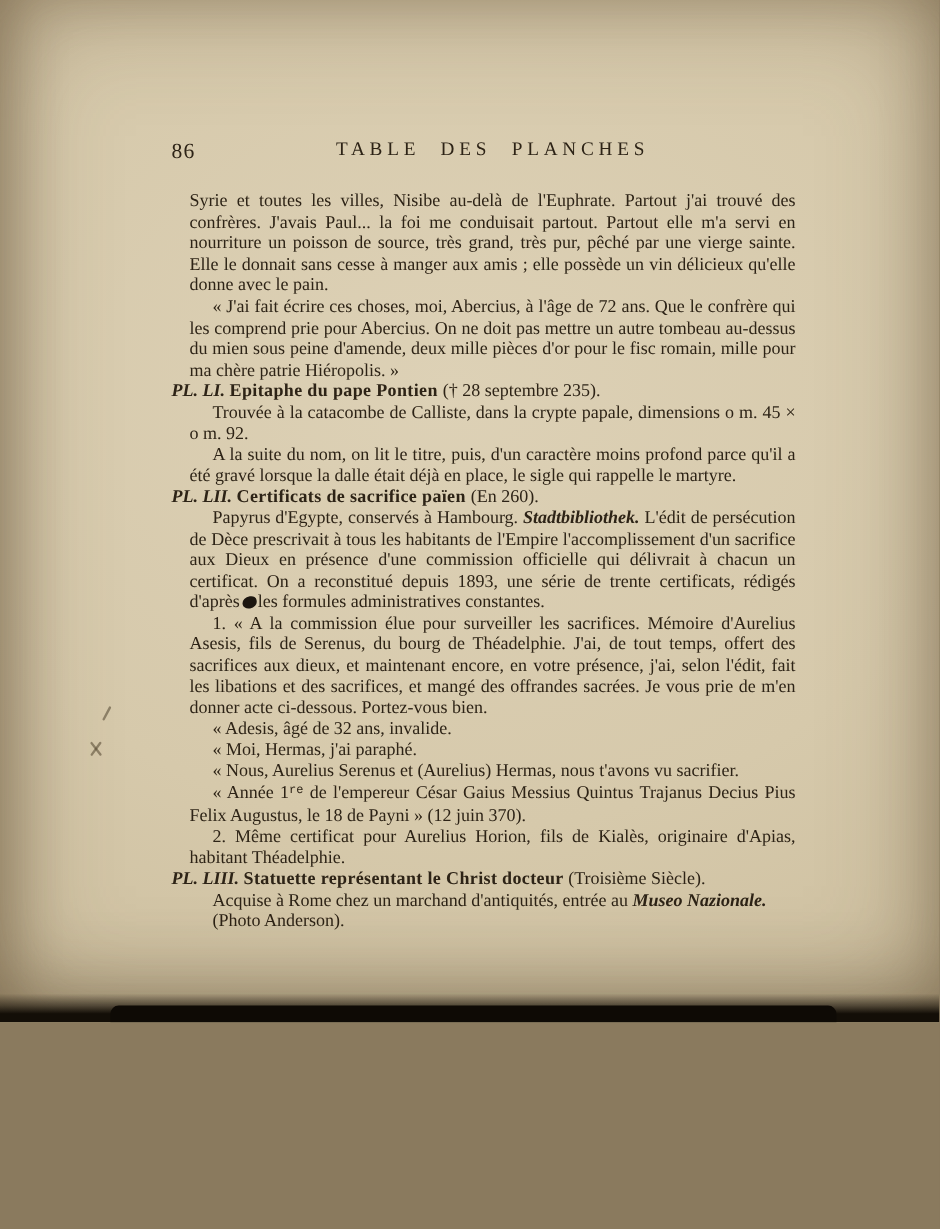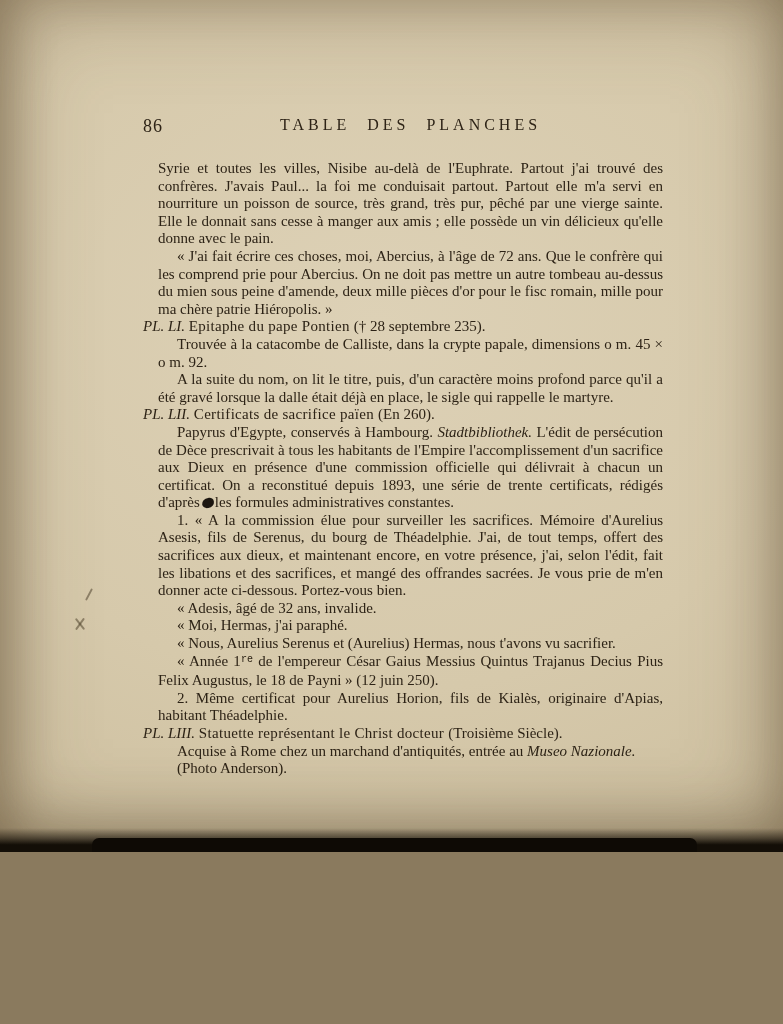--- a/index.html
+++ b/index.html
@@ -39,22 +39,22 @@
   }
   .page-title {
     margin: 0; text-align: center; font-size: 16px; font-weight: 400;
     letter-spacing: 4px; word-spacing: 9px; line-height: 26px;
   }
   .page-body { font-size: 15px; line-height: 17.6px; }
   .para { margin: 0; text-align: justify; }
   .para.plain    { text-indent: 0; }
   .para.indent   { text-indent: 19px; }
   .para.pl-entry { text-indent: -15px; }
-  .seg-italic { font-style: italic; }
-  .seg-bold   { font-weight: 400; letter-spacing: 0.3px; }
+  .seg-italic { font-style: italic; font-weight: bold; }
+  .seg-bold   { font-weight: 700; letter-spacing: 0.3px; }
   .seg-sup    { font-size: 10px; position: relative; top: -4px; font-family: Liberation Mono, monospace; }
   .seg-smudge {
     display: inline-block; width: 12px; height: 10px;
     background: #1c1610; border-radius: 60% 40% 55% 45%;
     vertical-align: -1px; margin: 0 1px 0 2px; transform: rotate(-8deg);
   }
   .pencil-mark {
     position: absolute; width: 2px; border-radius: 2px;
     background: #52452f; opacity: 0.55;
   }
@@ -76,21 +76,21 @@
         <p class="para indent"><span class="seg-normal">« J'ai fait écrire ces choses, moi, Abercius, à l'âge de 72 ans. Que le confrère qui les comprend prie pour Abercius. On ne doit pas mettre un autre tombeau au-dessus du mien sous peine d'amende, deux mille pièces d'or pour le fisc romain, mille pour ma chère patrie Hiéropolis. »</span></p>
         <p class="para pl-entry"><span class="seg-italic">PL. LI. </span><span class="seg-bold">Epitaphe du pape Pontien </span><span class="seg-normal">(† 28 septembre 235).</span></p>
         <p class="para indent"><span class="seg-normal">Trouvée à la catacombe de Calliste, dans la crypte papale, dimensions o m. 45 × o m. 92.</span></p>
         <p class="para indent"><span class="seg-normal">A la suite du nom, on lit le titre, puis, d'un caractère moins profond parce qu'il a été gravé lorsque la dalle était déjà en place, le sigle qui rappelle le martyre.</span></p>
         <p class="para pl-entry"><span class="seg-italic">PL. LII. </span><span class="seg-bold">Certificats de sacrifice païen </span><span class="seg-normal">(En 260).</span></p>
         <p class="para indent"><span class="seg-normal">Papyrus d'Egypte, conservés à Hambourg. </span><span class="seg-italic">Stadtbibliothek.</span><span class="seg-normal"> L'édit de persécution de Dèce prescrivait à tous les habitants de l'Empire l'accomplissement d'un sacrifice aux Dieux en présence d'une commission officielle qui délivrait à chacun un certificat. On a reconstitué depuis 1893, une série de trente certificats, rédigés d'après</span><span class="seg-smudge"></span><span class="seg-normal">les formules administratives constantes.</span></p>
         <p class="para indent"><span class="seg-normal">1. « A la commission élue pour surveiller les sacrifices. Mémoire d'Aurelius Asesis, fils de Serenus, du bourg de Théadelphie. J'ai, de tout temps, offert des sacrifices aux dieux, et maintenant encore, en votre présence, j'ai, selon l'édit, fait les libations et des sacrifices, et mangé des offrandes sacrées. Je vous prie de m'en donner acte ci-dessous. Portez-vous bien.</span></p>
         <p class="para indent"><span class="seg-normal">« Adesis, âgé de 32 ans, invalide.</span></p>
         <p class="para indent"><span class="seg-normal">« Moi, Hermas, j'ai paraphé.</span></p>
         <p class="para indent"><span class="seg-normal">« Nous, Aurelius Serenus et (Aurelius) Hermas, nous t'avons vu sacrifier.</span></p>
-        <p class="para indent"><span class="seg-normal">« Année 1</span><span class="seg-sup">re</span><span class="seg-normal"> de l'empereur César Gaius Messius Quintus Trajanus Decius Pius Felix Augustus, le 18 de Payni » (12 juin 250).</span></p>
+        <p class="para indent"><span class="seg-normal">« Année 1</span><span class="seg-sup">re</span><span class="seg-normal"> de l'empereur César Gaius Messius Quintus Trajanus Decius Pius Felix Augustus, le 18 de Payni » (12 juin 370).</span></p>
         <p class="para indent"><span class="seg-normal">2. Même certificat pour Aurelius Horion, fils de Kialès, originaire d'Apias, habitant Théadelphie.</span></p>
         <p class="para pl-entry"><span class="seg-italic">PL. LIII. </span><span class="seg-bold">Statuette représentant le Christ docteur </span><span class="seg-normal">(Troisième Siècle).</span></p>
         <p class="para indent"><span class="seg-normal">Acquise à Rome chez un marchand d'antiquités, entrée au </span><span class="seg-italic">Museo Nazionale.</span></p>
         <p class="para indent"><span class="seg-normal">(Photo Anderson).</span></p>
       </div>
   </div>
 
   <div class="pencil-mark mark-1"></div>
   <div class="pencil-mark mark-2a"></div>
   <div class="pencil-mark mark-2b"></div>

